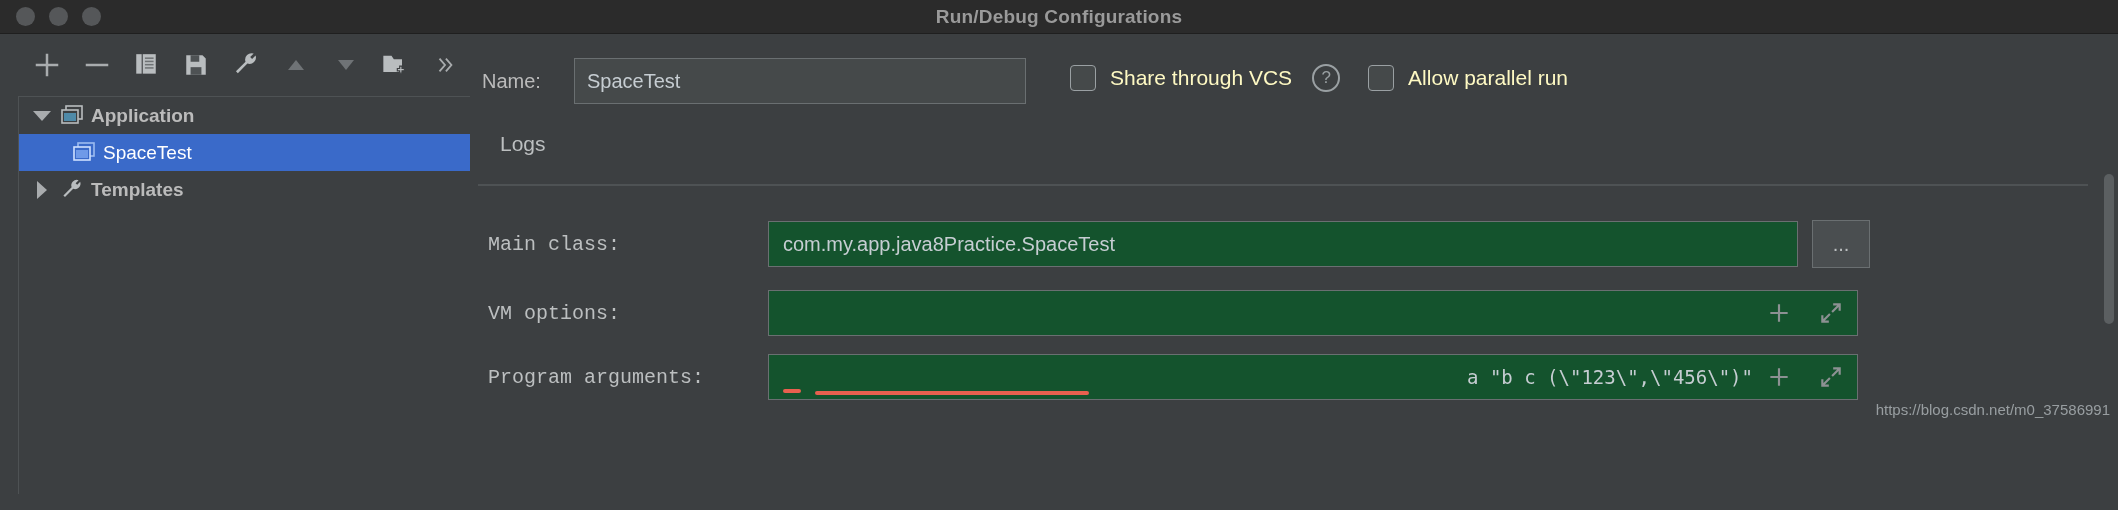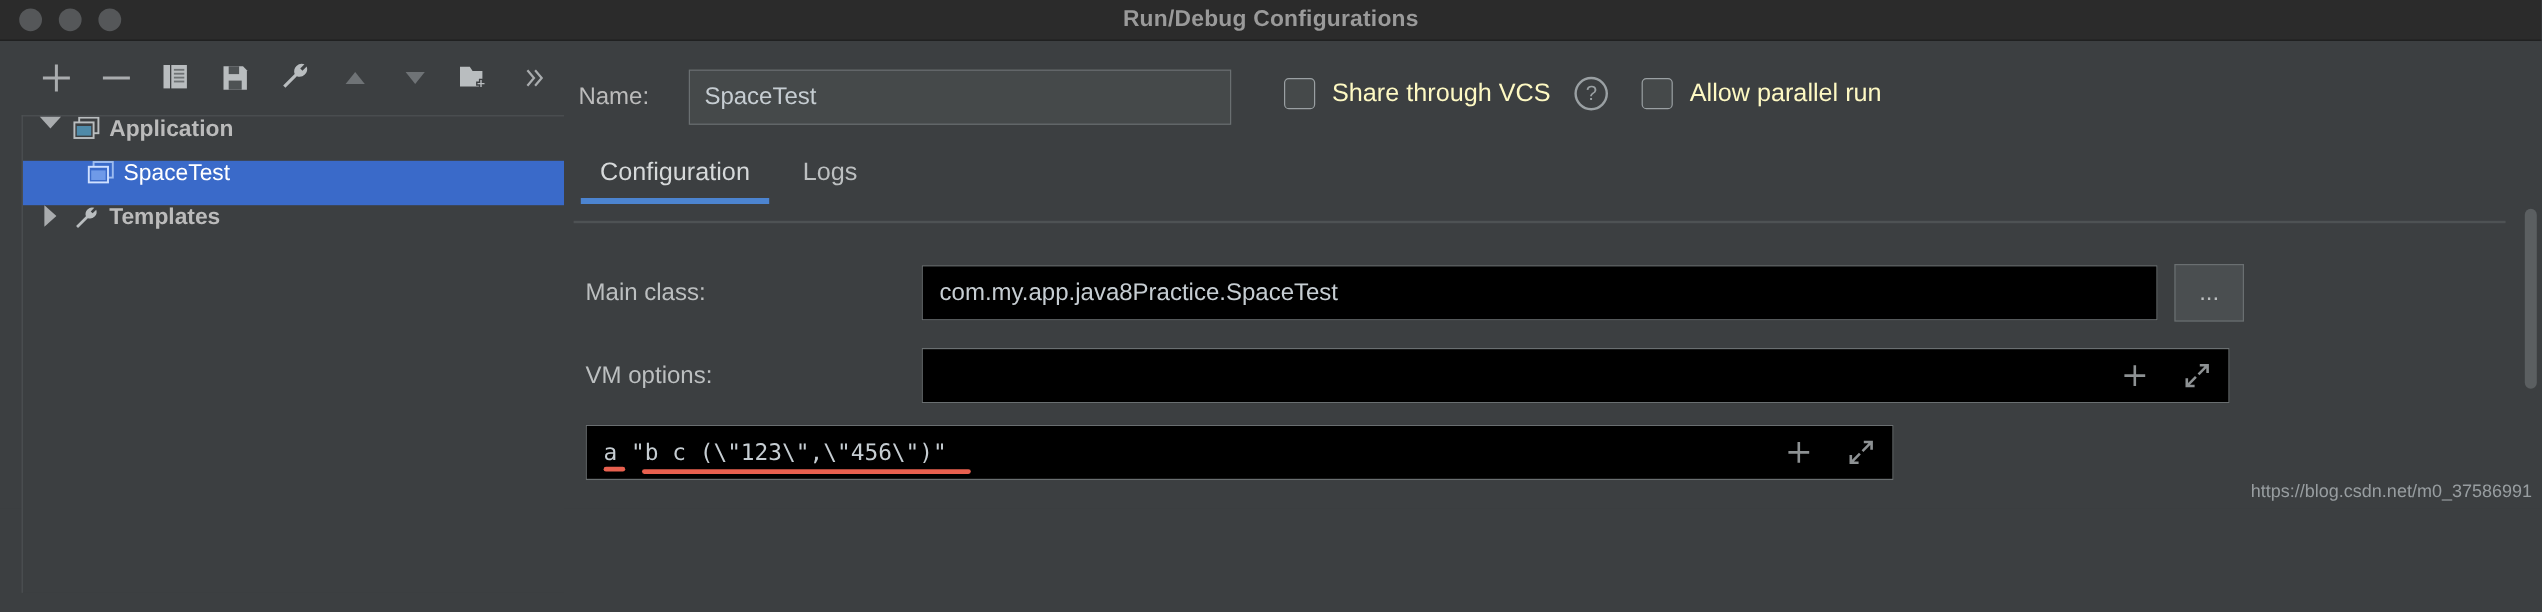--- a/index.html
+++ b/index.html
@@ -36,21 +36,21 @@
   }
   .tbtn svg { display: block; }
 
   
   .tree {
     position: absolute; top: 96px; left: 18px; width: 452px; height: 398px;
     background: #3c3f41; border-top: 1px solid #4e5254; border-left: 1px solid #4e5254;
     overflow: hidden;
   }
   .tree-row {
-    height: 37px; display: flex; align-items: flex-start; padding-left: 10px;
+    height: 37px; display: flex; align-items: center; padding-left: 10px;
     font-size: 19px; color: #bbbbbb; font-weight: bold;
   }
   .tree-row.child { padding-left: 48px; font-weight: normal; }
   .tree-row.selected { background: #3a6ac9; color: #ffffff; }
   .arrow { width: 26px; display: flex; align-items: center; justify-content: center; }
   .tri-down { width: 0;height: 0;border-left: 9px solid transparent;border-right: 9px solid transparent;border-top: 10px solid #a9acae; }
   .tri-right { width: 0;height: 0;border-top: 9px solid transparent;border-bottom: 9px solid transparent;border-left: 10px solid #a9acae; }
   .ticon { width: 34px; display: flex; align-items: center; justify-content: center; }
   .tlabel { margin-left: 2px; }
 
@@ -79,24 +79,24 @@
   .tabs { position: absolute; top: 98px; left: 8px; display: flex; align-items: flex-end; gap: 0; }
   .tab { font-size: 21px; color: #bcbfc0; padding: 0 22px 14px 22px; position: relative; }
   .tab.active { color: #d6d9da; }
   .tab.active::after {
     content: ""; position: absolute; left: 6px; right: 6px; bottom: 0; height: 5px; background: #4c84d0;
   }
   .tabline { position: absolute; top: 150px; left: 8px; width: 1610px; height: 2px; background: #4e5254; }
 
   
   .frow { position: absolute; left: 18px; display: flex; align-items: center; }
-  .flabel { font-size: 20px; color: #bcbfc0; width: 280px; }
+  .flabel { font-size: 20px; color: #bcbfc0; width: 280px; font-family: Liberation Mono, monospace; }
   .fbox {
-    background: #000000; border: 1px solid #6a6f71; height: 46px;
-    display: flex; align-items: center; position: relative;
+    background: #14532d; border: 1px solid #6a6f71; height: 46px;
+    display: flex; align-items: center; position: relative; text-align: right;
   }
   .fval { font-size: 20px; color: #c6cdd2; padding-left: 14px; white-space: pre; }
   .mono { font-family: "DejaVu Sans Mono", monospace; font-size: 19px; }
   .ibtn { width: 52px; display: flex; align-items: center; justify-content: center; color: #8d9193; }
   .browse {
     margin-left: 14px; width: 58px; height: 48px; background: #4a4e50; border: 1px solid #6a6f71;
     display: flex; align-items: center; justify-content: center; color: #bcbfc0; font-size: 20px;
   }
   .underline-a { position: absolute; height: 4px; background: #e8604f; border-radius: 2px; }
 
@@ -235,21 +235,20 @@
         <span class="cblabel">Share through VCS</span>
       </div>
       <span class="help">?</span>
       <div class="cbwrap">
         <span class="cbox"></span>
         <span class="cblabel">Allow parallel run</span>
       </div>
     </div>
 
     <div class="tabs">
-      <div class="tab active">Configuration</div>
       <div class="tab">Logs</div>
     </div>
     <div class="tabline"></div>
 
     <div class="frow" style="top:186px;">
       <span class="flabel">Main class:</span>
       <div class="fbox" style="width:1030px;">
         <span class="fval">com.my.app.java8Practice.SpaceTest</span>
       </div>
       <div class="browse">...</div>
@@ -267,20 +266,21 @@
         <span class="ibtn">
           <svg width="26" height="26" viewBox="0 0 24 24">
             <path d="M14 3h7v7h-2V6.4l-5.3 5.3-1.4-1.4L17.6 5H14z" fill="#8d9193"></path>
             <path d="M10 21H3v-7h2v3.6l5.3-5.3 1.4 1.4L6.4 19H10z" fill="#8d9193"></path>
           </svg>
         </span>
       </div>
     </div>
 
     <div class="frow" style="top:320px;">
+      <span class="flabel">Program arguments:</span>
       <div class="fbox" style="width:1090px;">
         <span class="fval mono" style="flex:1">a "b c (\"123\",\"456\")"</span>
         <span class="underline-a" style="left:14px; width:18px; bottom:6px;"></span>
         <span class="underline-a" style="left:46px; width:274px; bottom:4px;"></span>
         <span class="ibtn">
           <svg width="26" height="26" viewBox="0 0 24 24">
               <path d="M11 4h2v7h7v2h-7v7h-2v-7H4v-2h7z" fill="#8d9193"></path>
             </svg>
         </span>
         <span class="ibtn">

